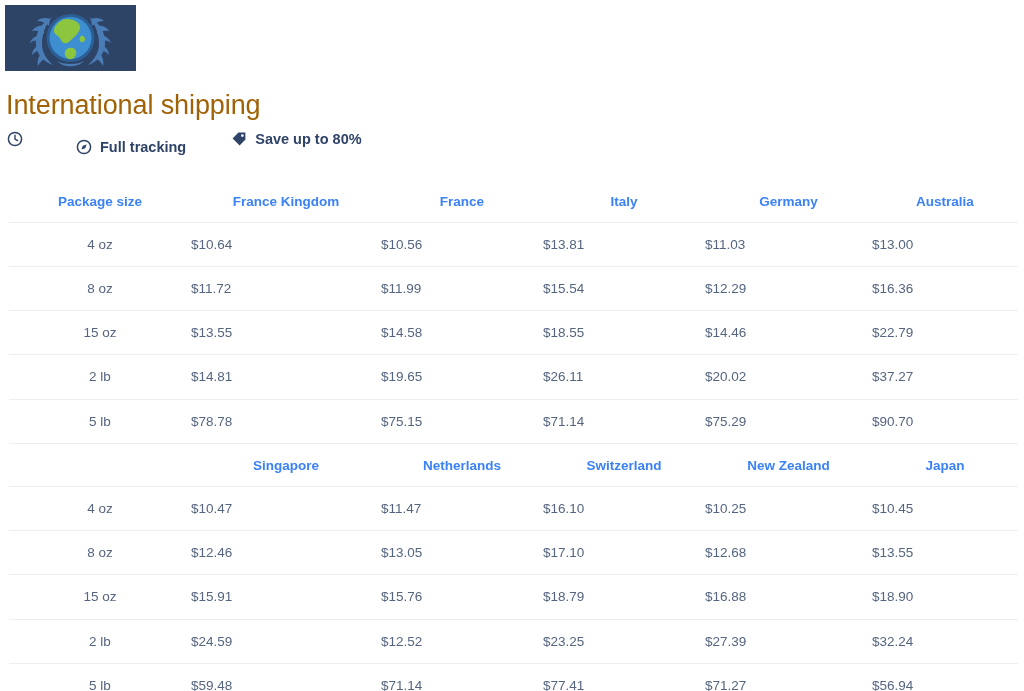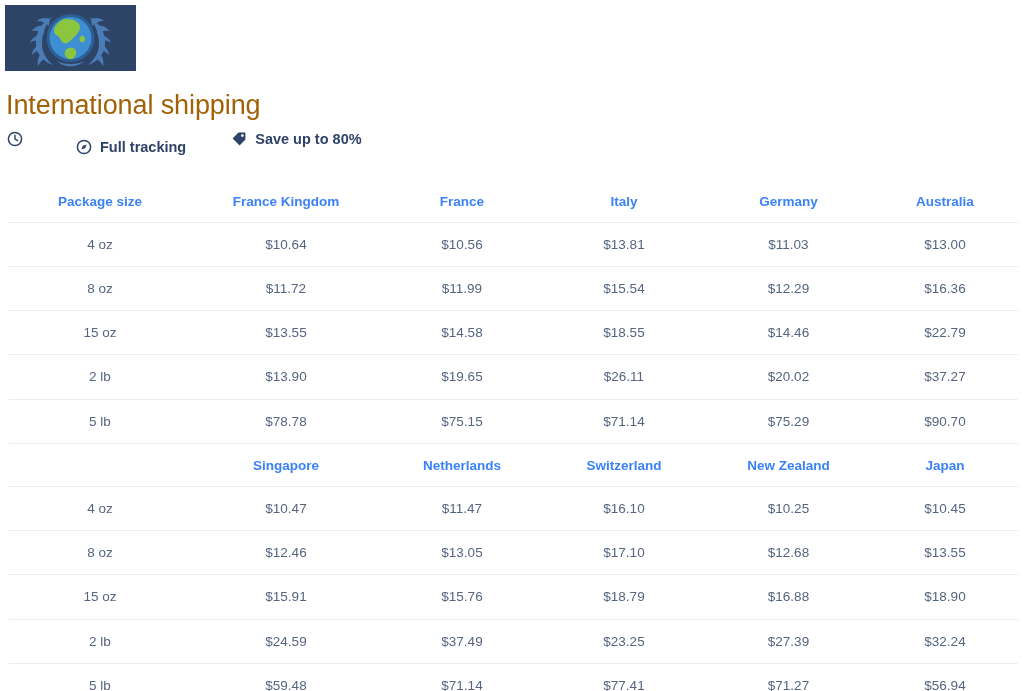--- a/index.html
+++ b/index.html
@@ -89,21 +89,20 @@
     color: #3b82f6;
     text-align: center;
     padding: 13px 0 12px 0;
     border-bottom: 1px solid #eceef0;
     line-height: 1.2;
   }
   table.rates td {
     font-size: 13.5px;
     font-weight: 400;
     color: #55657f;
-    text-align: center;
     padding: 14px 0 13px 0;
     border-bottom: 1px solid #eceef0;
     line-height: 1.2;
   }
   table.rates th.sizecol,
   table.rates td.sizecol {
     text-align: center;
   }
   table.rates tr.headrow th { border-bottom: 1px solid #eceef0; }
   table.rates tr.headrow.second th { padding-top: 14px; padding-bottom: 12px; }
@@ -221,21 +220,21 @@
       <tr>
         <td class="sizecol">15 oz</td>
         <td>$13.55</td>
         <td>$14.58</td>
         <td>$18.55</td>
         <td>$14.46</td>
         <td>$22.79</td>
       </tr>
       <tr>
         <td class="sizecol">2 lb</td>
-        <td>$13.90</td>
+        <td>$14.81</td>
         <td>$19.65</td>
         <td>$26.11</td>
         <td>$20.02</td>
         <td>$37.27</td>
       </tr>
       <tr>
         <td class="sizecol">5 lb</td>
         <td>$78.78</td>
         <td>$75.15</td>
         <td>$71.14</td>
@@ -285,21 +284,21 @@
         <td class="sizecol">15 oz</td>
         <td>$15.91</td>
         <td>$15.76</td>
         <td>$18.79</td>
         <td>$16.88</td>
         <td>$18.90</td>
       </tr>
       <tr>
         <td class="sizecol">2 lb</td>
         <td>$24.59</td>
-        <td>$37.49</td>
+        <td>$12.52</td>
         <td>$23.25</td>
         <td>$27.39</td>
         <td>$32.24</td>
       </tr>
       <tr>
         <td class="sizecol">5 lb</td>
         <td>$59.48</td>
         <td>$71.14</td>
         <td>$77.41</td>
         <td>$71.27</td>

